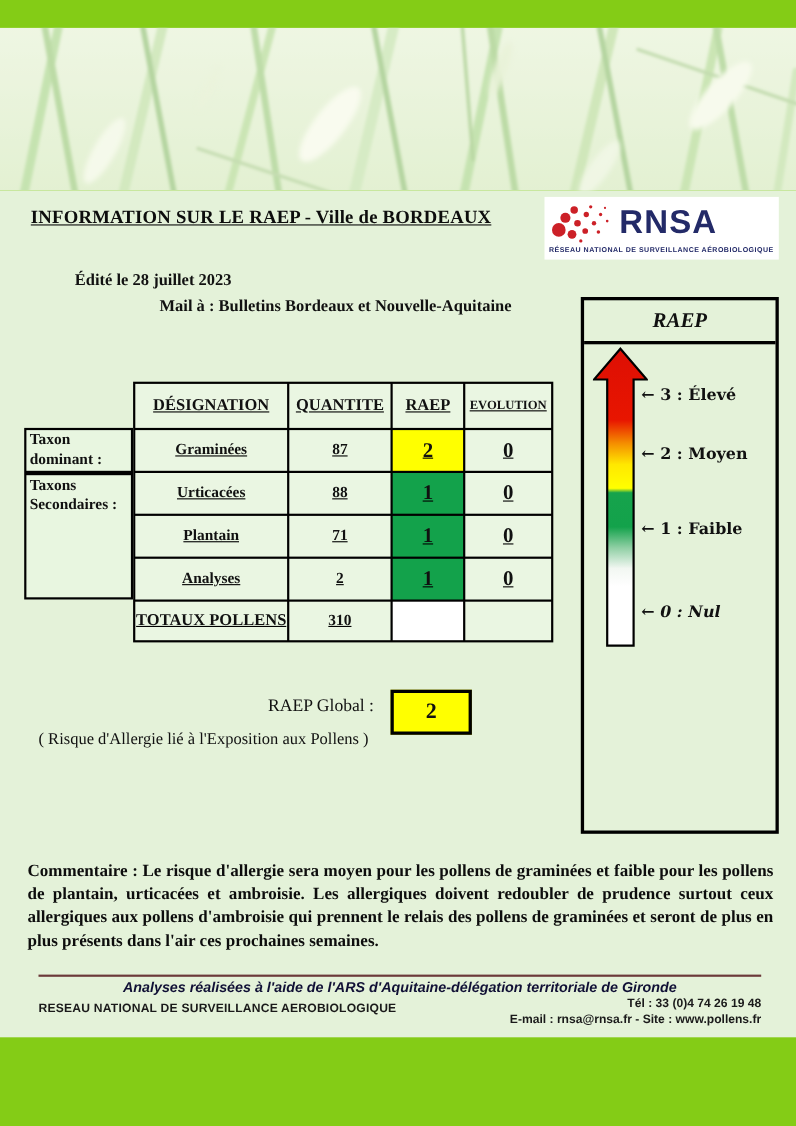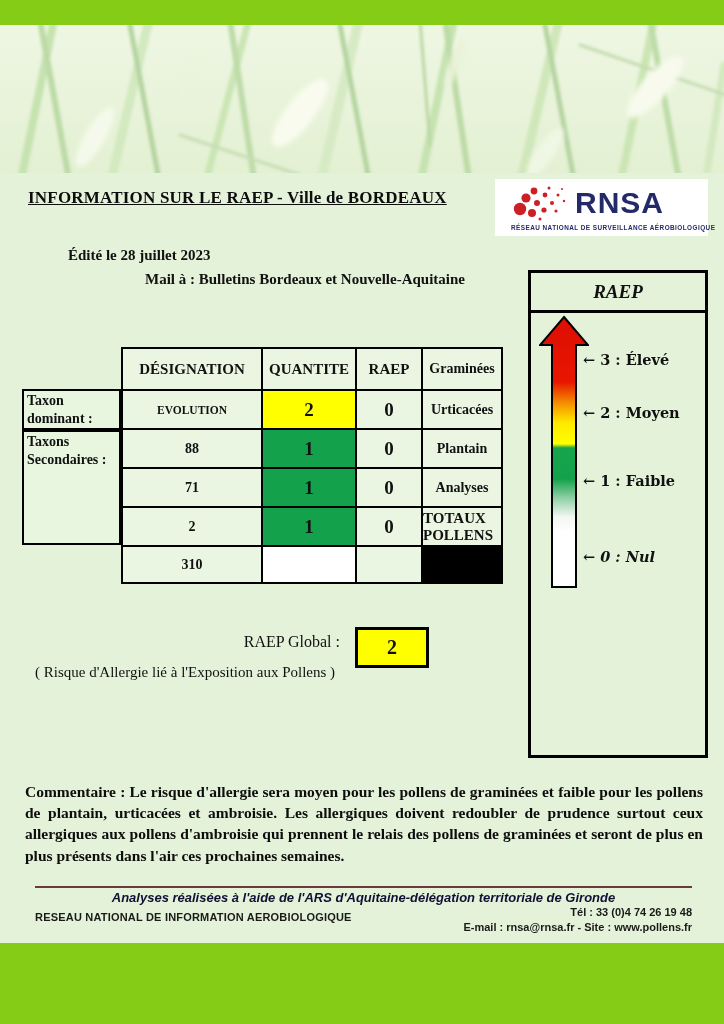--- a/index.html
+++ b/index.html
@@ -6,26 +6,26 @@
   body{background:#fff;font-family:"Liberation Serif","DejaVu Serif",serif;}
   .page{position:relative;width:724px;height:1024px;background:#84cc16;overflow:hidden;}
   .body-green{position:absolute;left:0;top:173px;width:724px;height:770px;background:#e4f2d9;}
   
   .photo{position:absolute;left:0;top:25px;width:724px;height:148px;overflow:hidden;}
   
   .title{position:absolute;left:28px;top:188px;font-size:17px;font-weight:bold;color:#0d0d0d;text-decoration:underline;letter-spacing:.2px;}
   .edited{position:absolute;left:68px;top:231px;font-size:15px;font-weight:bold;color:#111;margin-top:16px;}
   .mailto{position:absolute;left:145px;top:271px;font-size:15px;font-weight:bold;color:#111;}
   
-  .logo{position:absolute;left:495px;top:179px;width:213px;height:57px;background:#ffffff;display:flex;flex-direction:column;justify-content:center;padding:2px 16px;box-sizing:border-box;}
+  .logo{position:absolute;left:495px;top:179px;width:213px;height:57px;background:#ffffff;display:flex;flex-direction:column;justify-content:center;padding:2px 4px;box-sizing:border-box;}
   .logo-top{display:flex;align-items:center;gap:2px;}
   .logo-name{font-family:"Liberation Sans",sans-serif;font-weight:bold;font-size:30px;line-height:30px;color:#232a68;letter-spacing:1px;}
   .logo-sub{font-family:"Liberation Sans",sans-serif;font-weight:bold;font-size:6.4px;letter-spacing:.45px;color:#232a68;margin-top:2px;white-space:nowrap;}
   
-  .ptable{position:absolute;left:121px;top:347px;background:#000;padding:2px;display:grid;grid-template-columns:138px 92px 64px 78px;grid-template-rows:40px 37px 37px 37px 37px 35px;gap:2px;}
+  .ptable{position:absolute;left:121px;top:347px;background:#000;padding:2px;display:grid;grid-template-columns:138px 92px 64px 78px;grid-template-rows:40px 37px 37px 37px 37px 35px;gap:2px;text-decoration:underline;}
   .cell{background:#eaf6e2;display:flex;align-items:center;justify-content:center;color:#111;}
   .cell.hdr{font-size:15px;font-weight:bold;}
   .cell.hdr.small{font-size:11.5px;}
   .cell.name{font-size:14px;font-weight:bold;}
   .cell.qty{font-size:14px;font-weight:bold;}
   .cell.big{font-size:19px;font-weight:bold;}
   .cell.totlabel{font-size:15px;font-weight:bold;}
   .sidebox{position:absolute;left:22px;width:99px;background:#e8f6e0;border:2px solid #000;box-sizing:border-box;font-size:14px;font-weight:bold;color:#111;padding:1px 3px;line-height:1.25;}
   
   .raepglobal-label{position:absolute;left:100px;top:633px;width:240px;text-align:right;font-size:16px;color:#111;}
@@ -124,23 +124,24 @@
       </svg>
       <span class="logo-name">RNSA</span>
     </div>
     <div class="logo-sub">RÉSEAU NATIONAL DE SURVEILLANCE AÉROBIOLOGIQUE</div>
   </div>
 
   <div class="ptable">
     <div class="cell hdr">DÉSIGNATION</div>
     <div class="cell hdr">QUANTITE</div>
     <div class="cell hdr">RAEP</div>
+    <div class="cell hdr small">EVOLUTION</div>
+
     <div class="cell name">Graminées</div>
-
-    <div class="cell hdr small">EVOLUTION</div>
+    <div class="cell qty">87</div>
     <div class="cell big" style="background-color: rgb(255, 255, 0);">2</div>
     <div class="cell big">0</div>
 
     <div class="cell name">Urticacées</div>
     <div class="cell qty">88</div>
     <div class="cell big" style="background-color: rgb(19, 162, 75);">1</div>
     <div class="cell big">0</div>
 
     <div class="cell name">Plantain</div>
     <div class="cell qty">71</div>
@@ -188,19 +189,19 @@
     <div class="scale-label" style="top:78px;">← 3 : Élevé</div>
     <div class="scale-label" style="top:131px;">← 2 : Moyen</div>
     <div class="scale-label" style="top:199px;">← 1 : Faible</div>
     <div class="scale-label" style="top:275px;font-style:italic;">← 0 : Nul</div>
   </div>
 
   <div class="commentary">Commentaire : Le risque d'allergie sera moyen pour les pollens de graminées et faible pour les pollens de plantain, urticacées et ambroisie. Les allergiques doivent redoubler de prudence surtout ceux allergiques aux pollens d'ambroisie qui prennent le relais des pollens de graminées et seront de plus en plus présents dans l'air ces prochaines semaines.</div>
 
   <div class="f-line"></div>
   <div class="f-analyses">Analyses réalisées à l'aide de l'ARS d'Aquitaine-délégation territoriale de Gironde</div>
-  <div class="f-org">RESEAU NATIONAL DE INFORMATION AEROBIOLOGIQUE</div>
+  <div class="f-org">RESEAU NATIONAL DE SURVEILLANCE AEROBIOLOGIQUE</div>
   <div class="f-contact">
     <div>Tél : 33 (0)4 74 26 19 48</div>
     <div>E-mail : rnsa@rnsa.fr - Site : www.pollens.fr</div>
   </div>
 
 </div>
 
 </body></html>

